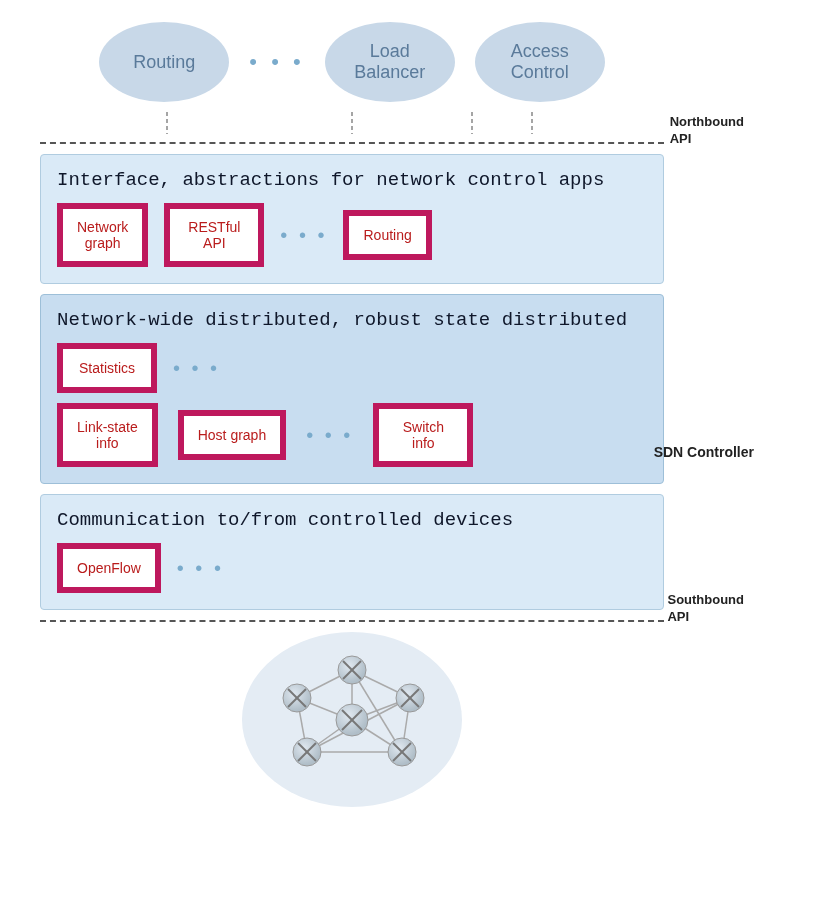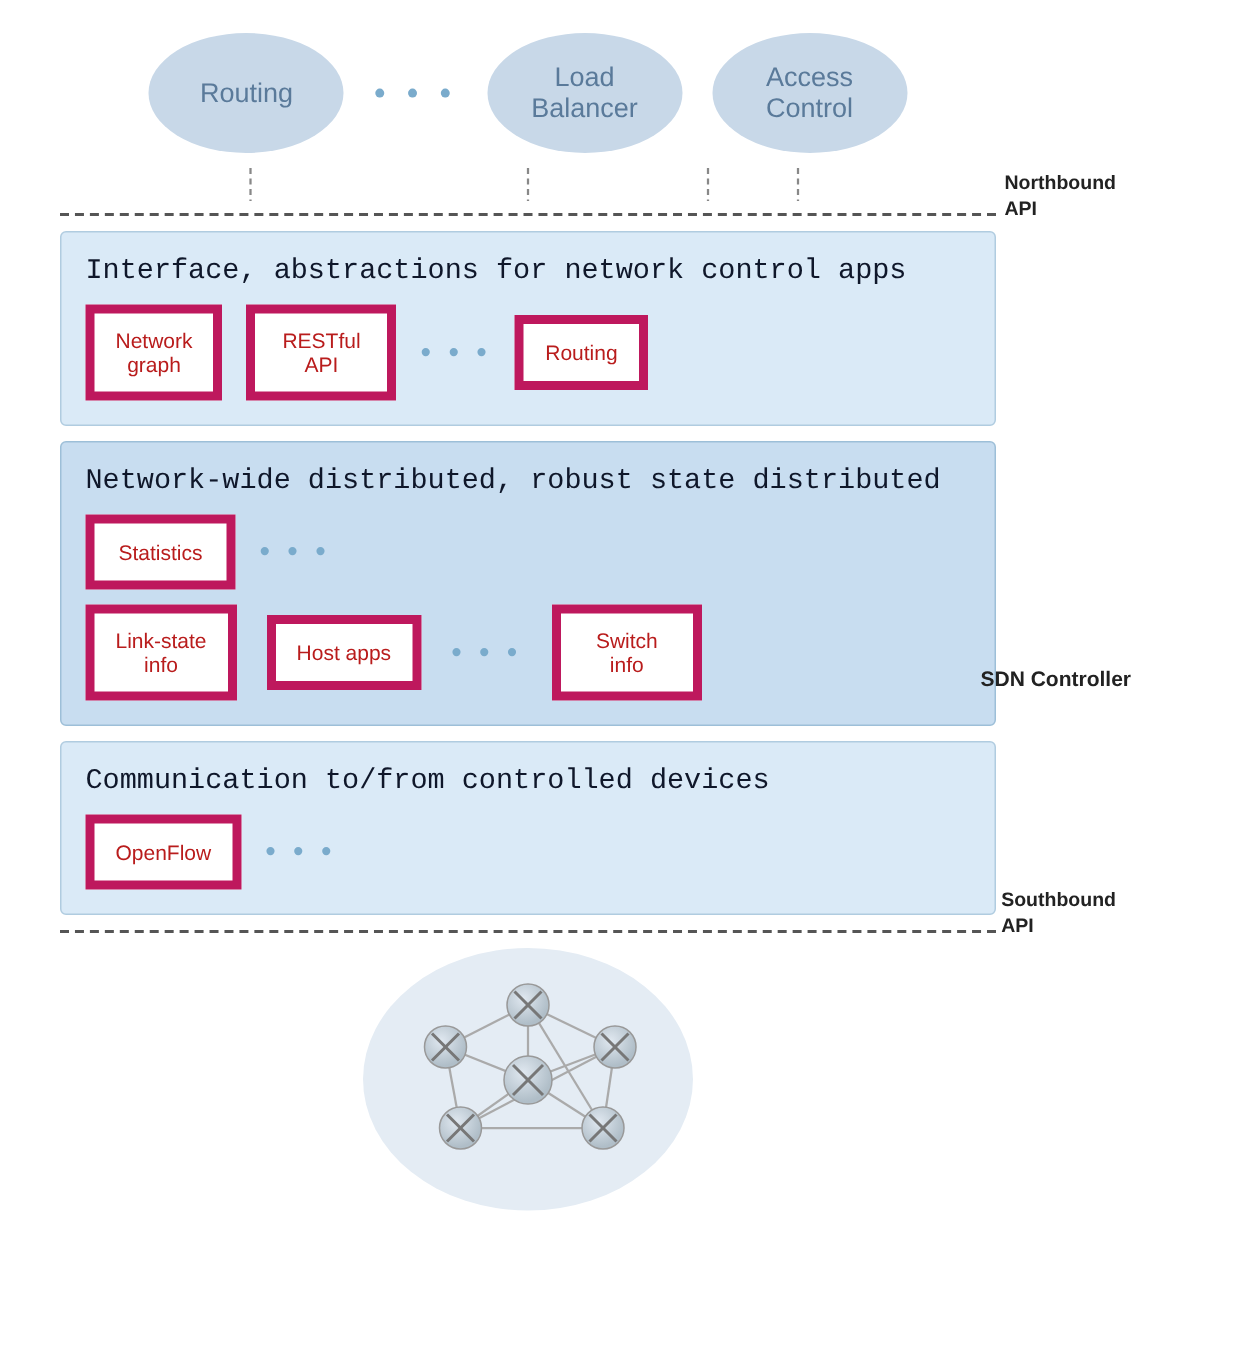--- a/index.html
+++ b/index.html
@@ -206,21 +206,21 @@
     <div class="middle-section">
       <div class="panel-title">Network-wide distributed, robust state distributed</div>
 
       <div class="panel-boxes">
         <div class="box box-wide">Statistics</div>
         <span class="inline-dots">• • •</span>
       </div>
 
       <div class="panel-boxes row-gap">
         <div class="box box-wide">Link-state<br>info</div>
-        <div class="box box-wide">Host apps</div>
+        <div class="box box-wide">Host graph</div>
         <span class="inline-dots">• • •</span>
         <div class="box box-wide">Switch<br>info</div>
       </div>
     </div>
 
     <div class="sdn-controller-label">SDN Controller</div>
 
     <div class="panel">
       <div class="panel-title">Communication to/from controlled devices</div>
       <div class="panel-boxes">

